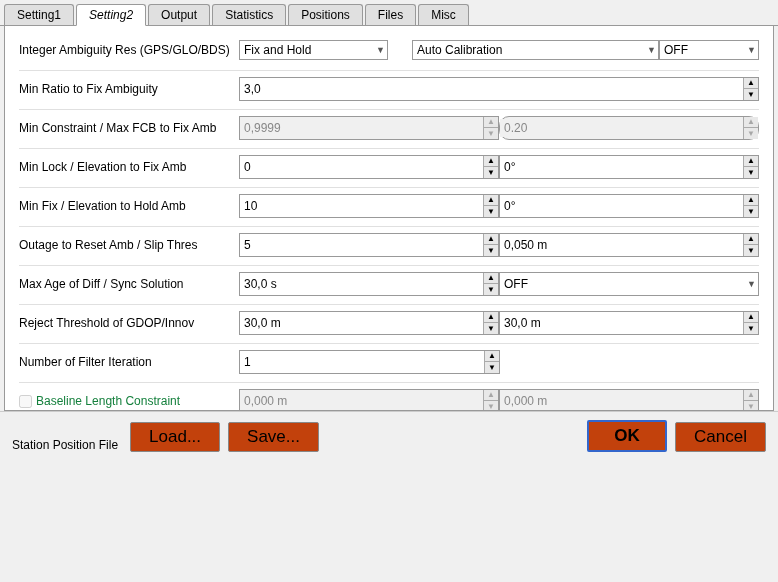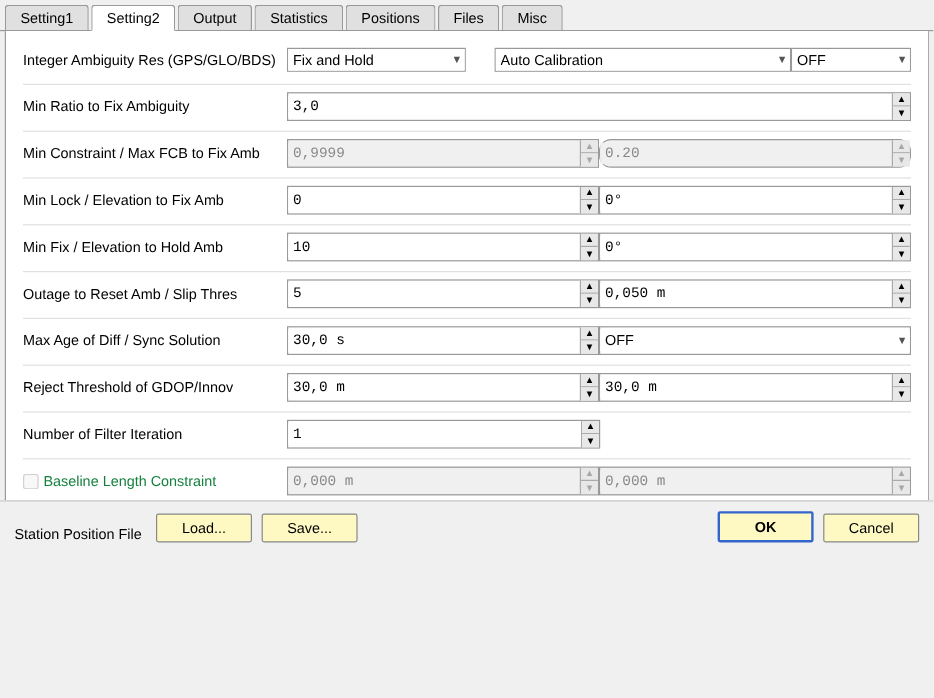--- a/index.html
+++ b/index.html
@@ -34,20 +34,21 @@
       cursor: pointer;
       margin-right: 2px;
       font-size: 12px;
       border-radius: 3px 3px 0 0;
     }
     .tab.active {
       background: #ffffff;
       border-bottom: 1px solid #ffffff;
       margin-bottom: -1px;
       z-index: 1;
+      font-style: italic;
     }
     
     .content {
       flex: 1;
       background: #ffffff;
       border: 1px solid #999;
       border-top: none;
       margin: 0 4px;
       padding: 10px 14px;
       overflow-y: auto;
@@ -77,21 +78,20 @@
       border: 1px solid #999;
       background: #fff;
     }
     .spin-input input {
       border: none;
       outline: none;
       padding: 2px 4px;
       font-size: 12px;
       background: #fff;
       width: 100%;
-      font-family: Liberation Mono, monospace;
     }
     .spin-input input:disabled {
       background: #f0f0f0;
       color: #888;
     }
     .spin-buttons {
       display: flex;
       flex-direction: column;
       border-left: 1px solid #aaa;
     }
@@ -170,23 +170,23 @@
       background: #f0f0f0;
       border-top: 1px solid #ccc;
       gap: 8px;
     }
     .bottom-label {
       font-size: 12px;
       margin-right: 4px;
     }
     .btn {
       padding: 4px 18px;
-      font-size: 12px;
+      font-size: 17px;
       border: 1px solid #888;
-      background: #fef9c3;
+      background: #c2410c;
       cursor: pointer;
       border-radius: 2px;
       min-width: 80px;
     }
     .btn.primary {
       border: 2px solid #3366cc;
       font-weight: bold;
     }
     .spacer { flex: 1; }
     hr.divider {

